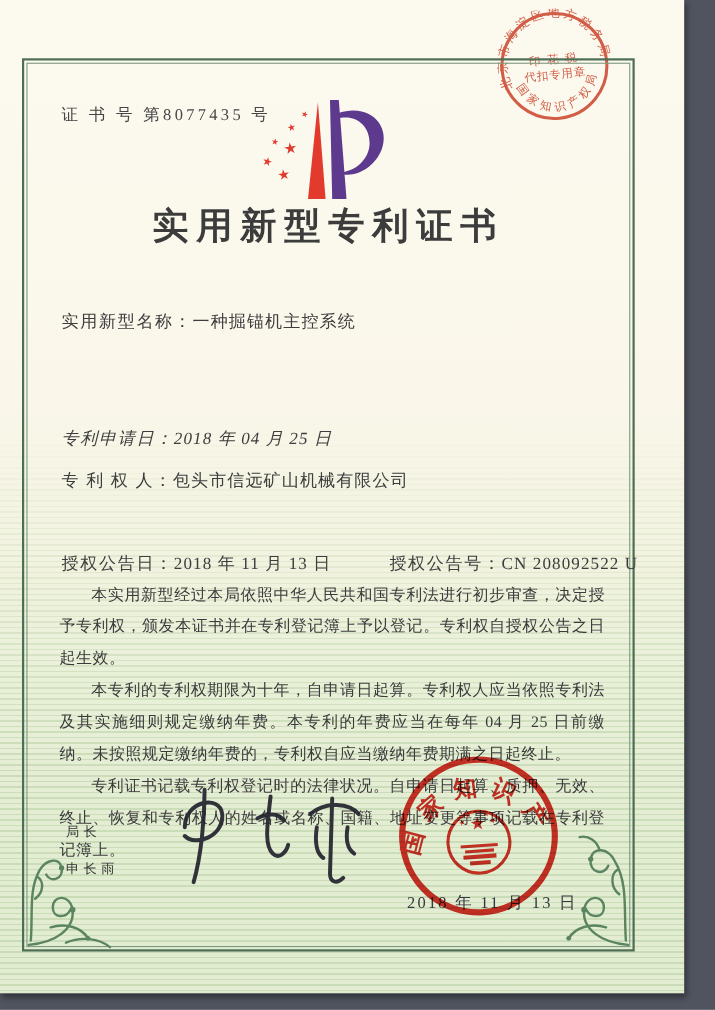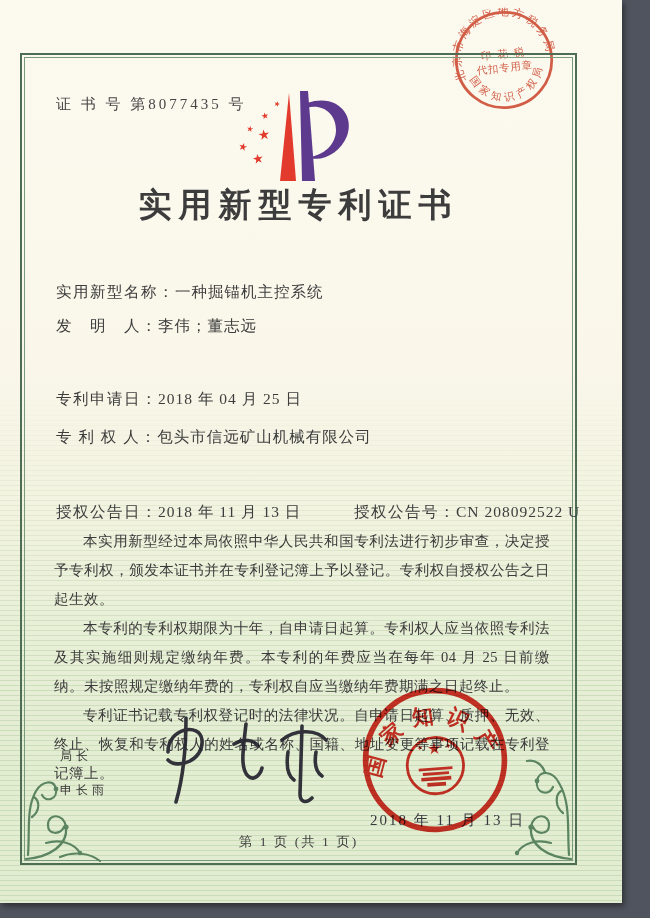--- a/index.html
+++ b/index.html
@@ -32,21 +32,21 @@
     position:absolute;left:34px;top:40px;font-size:15px;color:#454545;letter-spacing:3px;white-space:nowrap;text-align:center;
   }
   .logo{position:absolute;left:212px;top:34px;}
   .title{
     position:absolute;left:0;top:128px;width:100%;text-align:center;
     font-size:33px;color:#3c3c3c;letter-spacing:7px;font-weight:600;white-space:nowrap;
   }
   .row{position:absolute;left:34px;font-size:15.5px;color:#3d3d3d;white-space:nowrap;letter-spacing:1px;}
   .row .lab{letter-spacing:1.5px;}
   .row-name{top:227px;} .row-inv{top:261px;} .row-pat{top:296px;}
-  .row-fil{top:334px;} .row-own{top:372px;} .row-adr{top:409px;} .row-grant{top:447px;}
+  .row-fil{top:334px;font-style:italic;} .row-own{top:372px;} .row-adr{top:409px;} .row-grant{top:447px;}
   .grant-no{position:absolute;left:298px;top:0;}
   .paras{
     position:absolute;left:32px;top:472px;width:496px;
     font-size:14.5px;line-height:29px;color:#3b3b3b;text-align:justify;letter-spacing:.5px;
   }
   .paras p{margin:0;text-indent:2em;}
   .director{position:absolute;left:38px;font-size:12px;color:#333;letter-spacing:4px;}
   .director-title{top:693px;} .director-name{top:727px;}
   .signature{position:absolute;left:128px;top:655px;opacity:.92;}
   .seal{position:absolute;left:338px;top:630px;mix-blend-mode:multiply;opacity:.95;transform:rotate(-4deg);}
@@ -99,23 +99,20 @@
       <g fill="#5d3a8e">
         <polygon points="66,2 74,2 81,92 68,92"></polygon>
         <path d="M73,14 C103,4 121,26 113,47 C106,65 86,74 74,68 C90,67 102,55 102,41 C102,24 88,14 72,19 Z"></path>
       </g>
     </svg>
 
     <div class="title">实用新型专利证书</div>
 
     <div class="row row-name">
       <span class="lab">实用新型名称：</span><span>一种掘锚机主控系统</span>
-    </div>
-    <div class="row row-inv">
-      <span class="lab">发　明　人：</span><span>李伟；董志远</span>
     </div>
     <div class="row row-fil">
       <span class="lab">专利申请日：</span><span>2018 年 04 月 25 日</span>
     </div>
     <div class="row row-own">
       <span class="lab">专 利 权 人：</span><span>包头市信远矿山机械有限公司</span>
     </div>
     <div class="row row-grant">
       <span class="lab">授权公告日：</span><span>2018 年 11 月 13 日</span>
       <span class="grant-no"><span class="lab">授权公告号：</span><span>CN 208092522 U</span></span>
@@ -163,21 +160,20 @@
           <use href="#st2" transform="translate(89,59) scale(3) rotate(10)"></use>
           <use href="#st2" transform="translate(95,66) scale(3) rotate(20)"></use>
           <rect x="62" y="88" width="36" height="3"></rect>
           <rect x="66" y="93" width="28" height="3"></rect>
           <rect x="64" y="98" width="32" height="4"></rect>
           <rect x="70" y="104" width="20" height="4"></rect>
         </g>
       </g>
     </svg>
 
-    <div class="footer">第 1 页 (共 1 页)</div>
 
     <svg class="orn orn-left" width="104" height="96" viewBox="0 0 104 96">
       <g fill="none" stroke="#5b8460" stroke-width="2.2" stroke-linecap="round">
         <path d="M10,90 C34,88 52,76 50,58 C48,44 32,44 32,56 C32,66 44,66 48,58"></path>
         <path d="M12,86 C14,60 10,40 20,22 C26,12 38,10 40,20 C42,30 30,34 26,26"></path>
         <path d="M30,74 C44,70 58,74 64,84"></path>
         <path d="M16,48 C24,42 24,32 18,28"></path>
         <path d="M44,88 C58,82 74,84 84,92"></path>
       </g>
       <g fill="#5b8460">

